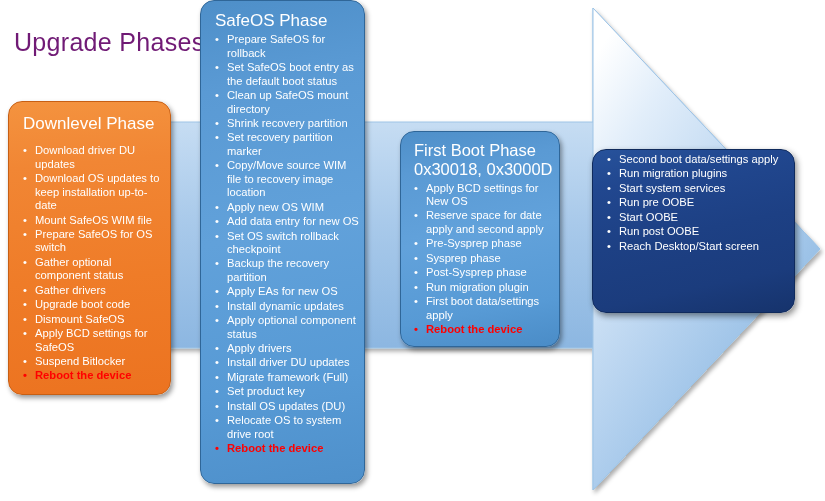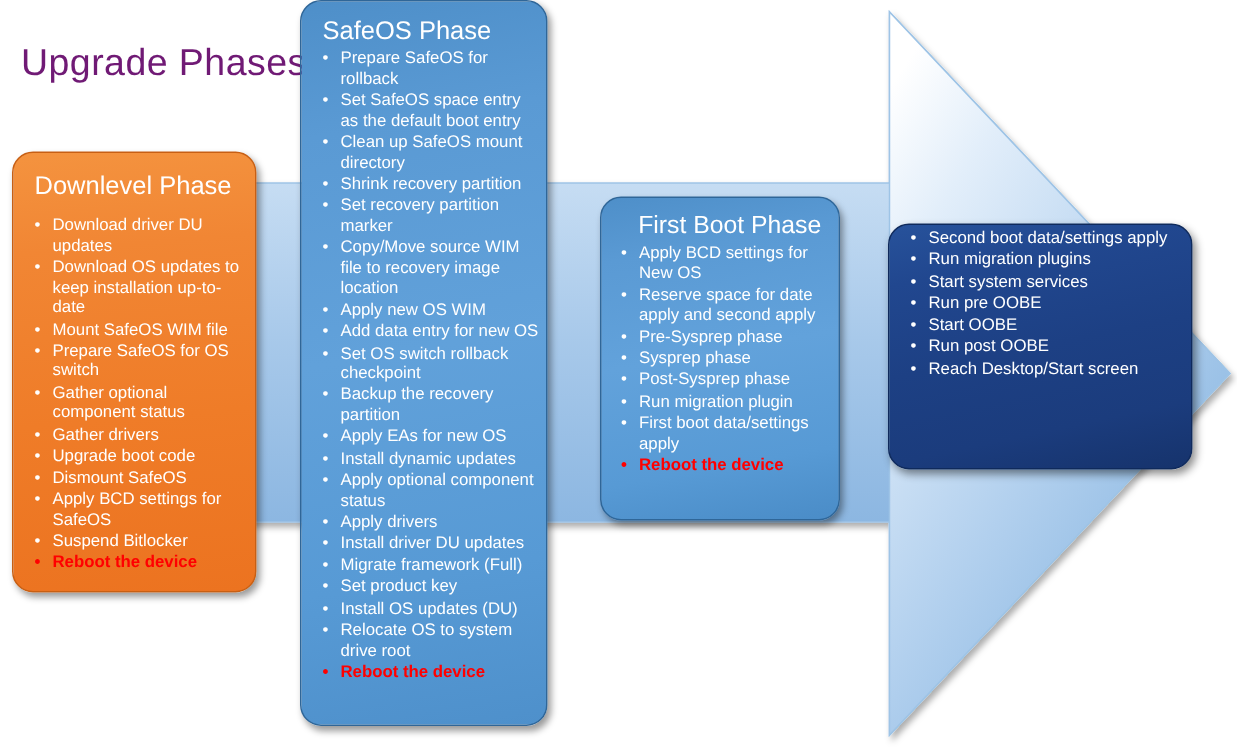--- a/index.html
+++ b/index.html
@@ -126,21 +126,20 @@
     top: 131px;
     width: 160px;
     height: 216px;
     background: linear-gradient(170deg, #4e8fc9 0%, #5a9ad4 18%, #62a2db 48%, #579ad5 80%, #4a8cc7 100%);
     border: 1px solid #2f6698;
     box-shadow: 2px 3px 5px rgba(0,0,0,0.40);
   }
   #box-firstboot .phase-title {
     font-size: 16.5px;
     margin: 9px 0 0 13px;
-    text-align: center;
   }
   #box-firstboot .phase-list {
     margin: 3px 0 0 13px;
     width: 142px;
     font-size: 11.2px;
   }
   #box-firstboot .phase-list li { padding-left: 12px; }
 
   
   #box-secondboot {
@@ -249,21 +248,21 @@
 
   <div class="phase-box" id="box-safeos">
     <div class="phase-title"><span>SafeOS Phase</span><br></div>
     <ul class="phase-list">
       <li>
           <span class="bullet">•</span>
           <span class="txt">Prepare SafeOS for rollback</span>
         </li>
       <li>
           <span class="bullet">•</span>
-          <span class="txt">Set SafeOS space entry as the default boot entry</span>
+          <span class="txt">Set SafeOS boot entry as the default boot status</span>
         </li>
       <li>
           <span class="bullet">•</span>
           <span class="txt">Clean up SafeOS mount directory</span>
         </li>
       <li>
           <span class="bullet">•</span>
           <span class="txt">Shrink recovery partition</span>
         </li>
       <li>
@@ -327,21 +326,21 @@
           <span class="txt">Relocate OS to system drive root</span>
         </li>
       <li class="reboot">
           <span class="bullet">•</span>
           <span class="txt">Reboot the device</span>
         </li>
     </ul>
   </div>
 
   <div class="phase-box" id="box-firstboot">
-    <div class="phase-title"><span>First Boot Phase</span><br></div>
+    <div class="phase-title"><span>First Boot Phase</span><br><span>0x30018, 0x3000D</span></div>
     <ul class="phase-list">
       <li>
           <span class="bullet">•</span>
           <span class="txt">Apply BCD settings for New OS</span>
         </li>
       <li>
           <span class="bullet">•</span>
           <span class="txt">Reserve space for date apply and second apply</span>
         </li>
       <li>

